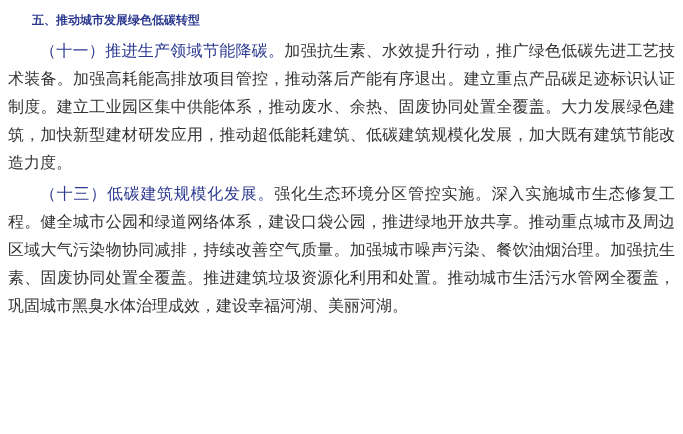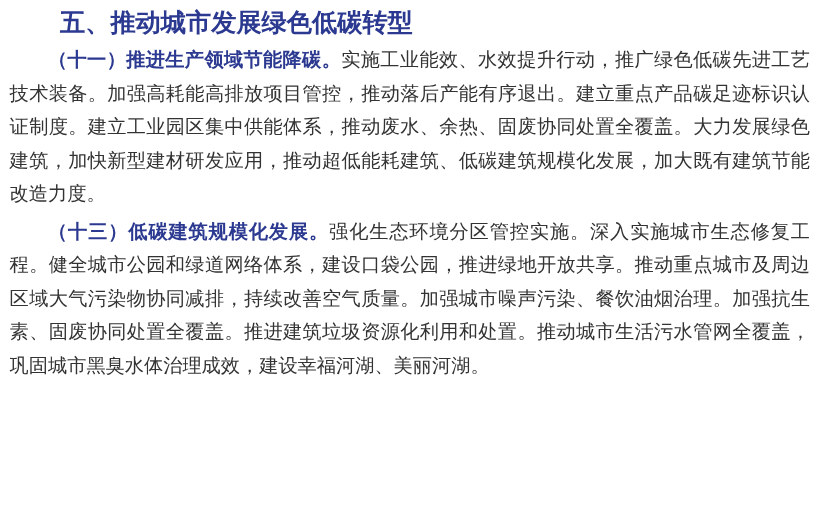--- a/index.html
+++ b/index.html
@@ -17,46 +17,46 @@
     overflow: hidden;
     font-family: "Liberation Sans", "DejaVu Sans", sans-serif;
     font-size: 16px;
     line-height: 28px;
     color: #333333;
     text-align: justify;
   }
   .section-heading {
     margin: 0 0 3px 0;
     padding: 0;
-    font-size: 21px;
+    font-size: 12px;
     font-weight: bold;
     line-height: 28px;
     color: #2b3990;
     text-indent: 2em;
     text-align: left;
   }
   .para {
     margin: 3px 0 0 0;
     padding: 0;
     text-indent: 2em;
   }
   .para-lead {
     color: #2b3990;
-    font-weight: bold;
+    font-weight: normal;
   }
   .para-body {
     color: #333333;
     font-weight: normal;
   }
 </style>
 </head>
 <body>
 
 <div class="page">
 
   <h2 class="section-heading">五、推动城市发展绿色低碳转型</h2>
 
-  <p class="para"><span class="para-lead">（十一）推进生产领域节能降碳。</span><span class="para-body">实施工业能效、水效提升行动，推广绿色低碳先进工艺技术装备。加强高耗能高排放项目管控，推动落后产能有序退出。建立重点产品碳足迹标识认证制度。建立工业园区集中供能体系，推动废水、余热、固废协同处置全覆盖。大力发展绿色建筑，加快新型建材研发应用，推动超低能耗建筑、低碳建筑规模化发展，加大既有建筑节能改造力度。</span></p>
+  <p class="para"><span class="para-lead">（十一）推进生产领域节能降碳。</span><span class="para-body">加强抗生素、水效提升行动，推广绿色低碳先进工艺技术装备。加强高耗能高排放项目管控，推动落后产能有序退出。建立重点产品碳足迹标识认证制度。建立工业园区集中供能体系，推动废水、余热、固废协同处置全覆盖。大力发展绿色建筑，加快新型建材研发应用，推动超低能耗建筑、低碳建筑规模化发展，加大既有建筑节能改造力度。</span></p>
 
 
   <p class="para"><span class="para-lead">（十三）低碳建筑规模化发展。</span><span class="para-body">强化生态环境分区管控实施。深入实施城市生态修复工程。健全城市公园和绿道网络体系，建设口袋公园，推进绿地开放共享。推动重点城市及周边区域大气污染物协同减排，持续改善空气质量。加强城市噪声污染、餐饮油烟治理。加强抗生素、固废协同处置全覆盖。推进建筑垃圾资源化利用和处置。推动城市生活污水管网全覆盖，巩固城市黑臭水体治理成效，建设幸福河湖、美丽河湖。</span></p>
 
 </div>
 
 </body></html>

